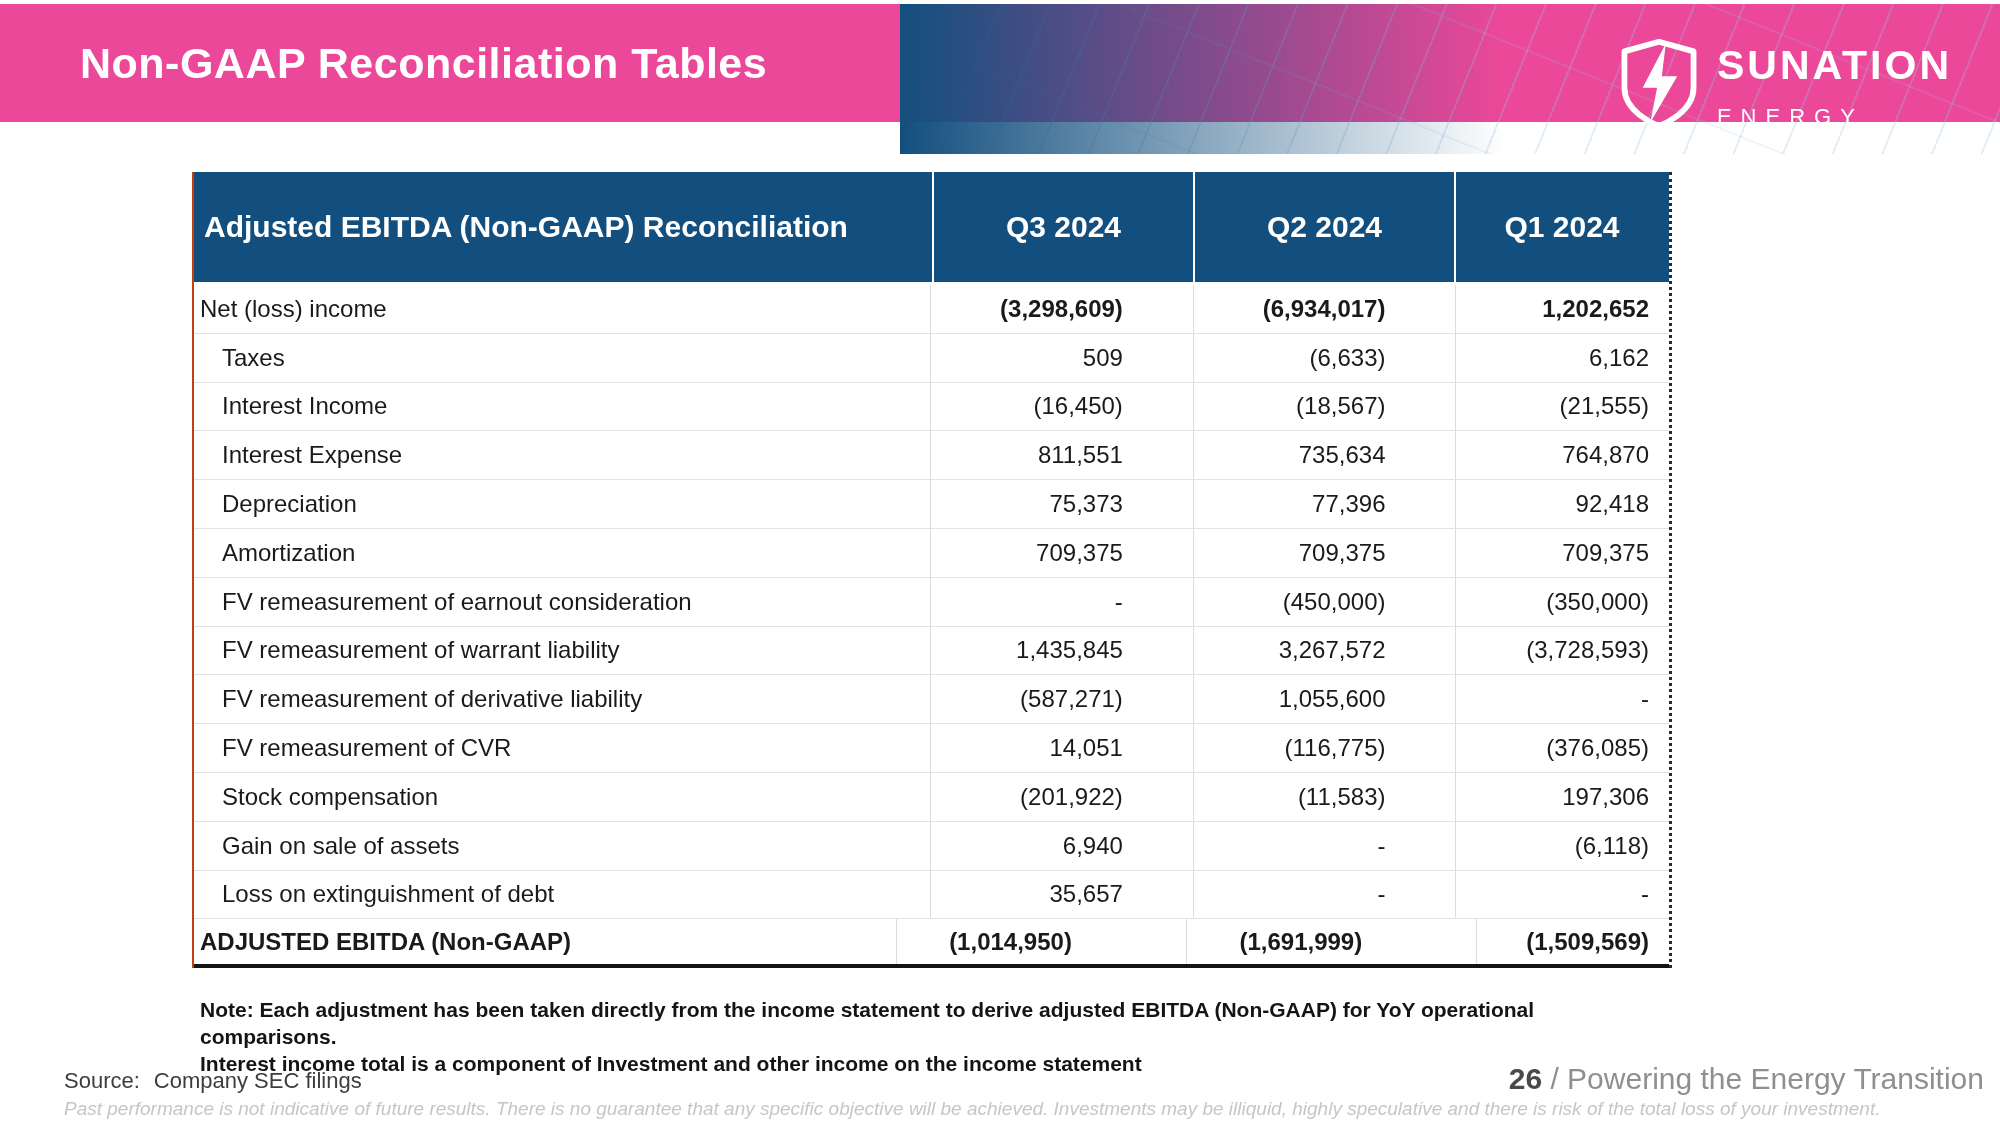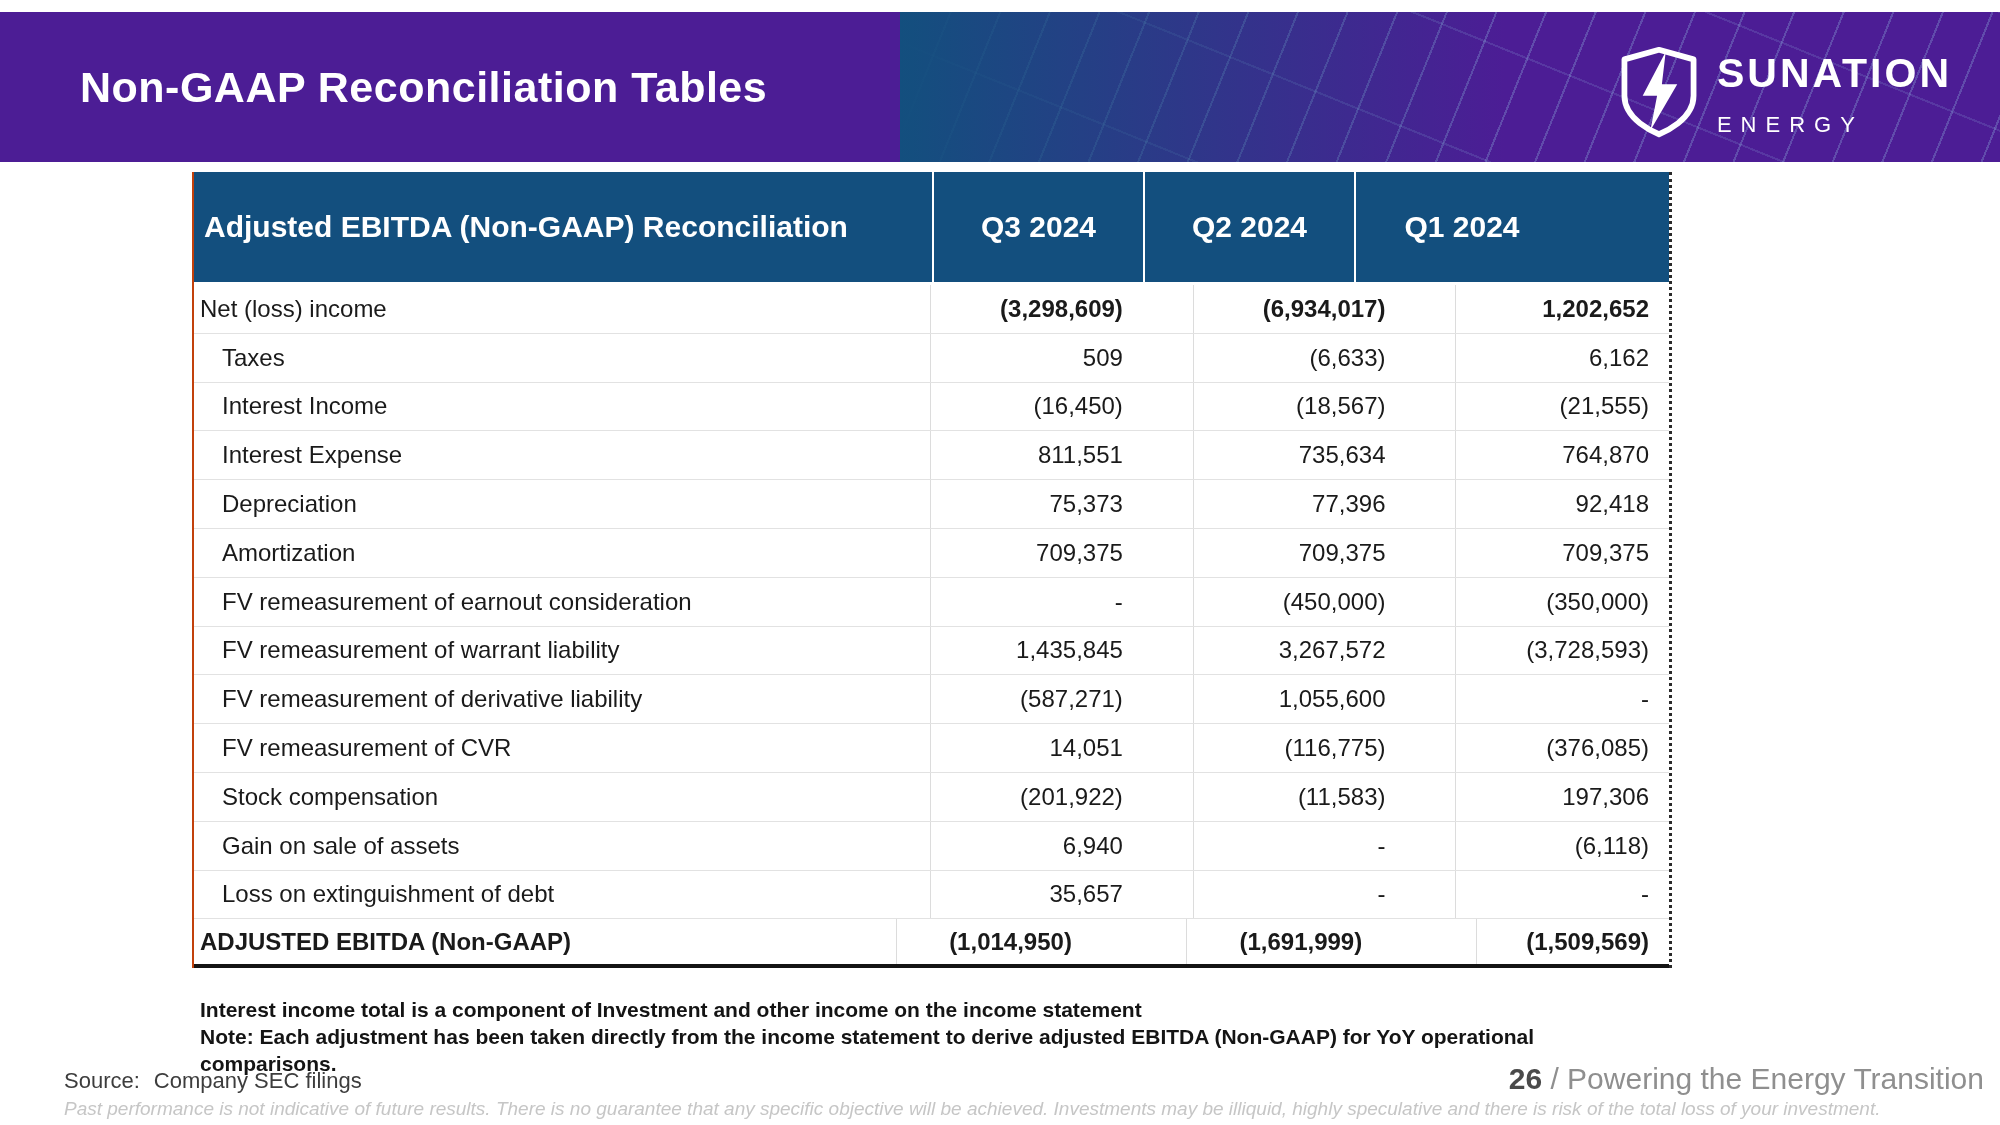--- a/index.html
+++ b/index.html
@@ -7,22 +7,22 @@
   #slide {
     position: relative;
     width: 2000px; height: 1125px;
     background: #ffffff;
     font-family: "Liberation Sans", sans-serif;
     overflow: hidden;
   }
 
   
   .banner {
-    position: absolute; left: 0; top: 12px; width: 2000px; height: 150px;
-    background: #4c1d95;
+    position: absolute; left: 0; top: 4px; width: 2000px; height: 118px;
+    background: #ec4899;
   }
   .banner-pattern {
     position: absolute; right: 0; top: 0; width: 1100px; height: 150px;
     background-image:
       repeating-linear-gradient(112deg, rgba(150,195,230,0.28) 0 2px, transparent 2px 46px),
       repeating-linear-gradient(22deg, rgba(150,195,230,0.16) 0 2px, transparent 2px 110px);
   }
   .banner-pattern::before {
     content: ""; position: absolute; inset: 0;
     background: linear-gradient(to right, #134F7E 0%, rgba(19,79,126,0) 55%);
@@ -42,21 +42,21 @@
   
   .table-wrap {
     position: absolute; left: 192px; top: 172px; width: 1480px;
     border-left: 2px solid #c2410c;
     border-right: 3px dotted #2a2a2a;
   }
   .thead { display: flex; height: 113px; background: #134F7E; color: #fff; }
   .hcell { display: flex; align-items: center; font-weight: 700; }
   .hcell.hlabel { width: 738px; padding-left: 10px; font-size: 30px; }
   .hcell.hq { justify-content: center; font-size: 30px; border-left: 2px solid #ffffff; }
-  .hcell.hq1, .hcell.hq2 { width: 211px; }
+  .hcell.hq1, .hcell.hq2 { width: 261px; }
   .hcell.hq3 { width: 214px; }
   .thead { border-bottom: 3px solid #ffffff; }
 
   .tbody { font-size: 24px; color: #1a1a1a; }
   .trow { display: flex; height: 48.8px; align-items: center; border-bottom: 1px solid #e2e2e2; }
   .tlabel { width: 738px; padding-left: 6px; white-space: nowrap; }
   .trow.indent .tlabel { padding-left: 28px; }
   .vcell { text-align: right; border-left: 1px solid #dcdcdc; height: 100%;
            display: flex; align-items: center; justify-content: flex-end; }
   .vcell.v0, .vcell.v1 { width: 263px; padding-right: 70px; padding-left: 40px; }
@@ -209,22 +209,22 @@
     <div class="trow bold-values total">
       <div class="tlabel">ADJUSTED EBITDA (Non-GAAP)</div>
       <div class="vcell v0">(1,014,950)</div>
       <div class="vcell v1">(1,691,999)</div>
       <div class="vcell v2">(1,509,569)</div>
     </div>
   </div>
   </div>
 
   <div class="note">
+    <div>Note: Each adjustment has been taken directly from the income statement to derive adjusted EBITDA (Non-GAAP) for YoY operational comparisons.</div>
     <div>Interest income total is a component of Investment and other income on the income statement</div>
-    <div>Note: Each adjustment has been taken directly from the income statement to derive adjusted EBITDA (Non-GAAP) for YoY operational comparisons.</div>
   </div>
 
   <div class="source-line">
     <span>Source:</span><span class="src-value">Company SEC filings</span>
   </div>
   <div class="page-line">
     <span class="page-num">26</span><span> / </span><span>Powering the Energy Transition</span>
   </div>
   <div class="disclaimer">Past performance is not indicative of future results. There is no guarantee that any specific objective will be achieved. Investments may be illiquid, highly speculative and there is risk of the total loss of your investment.</div>
 

